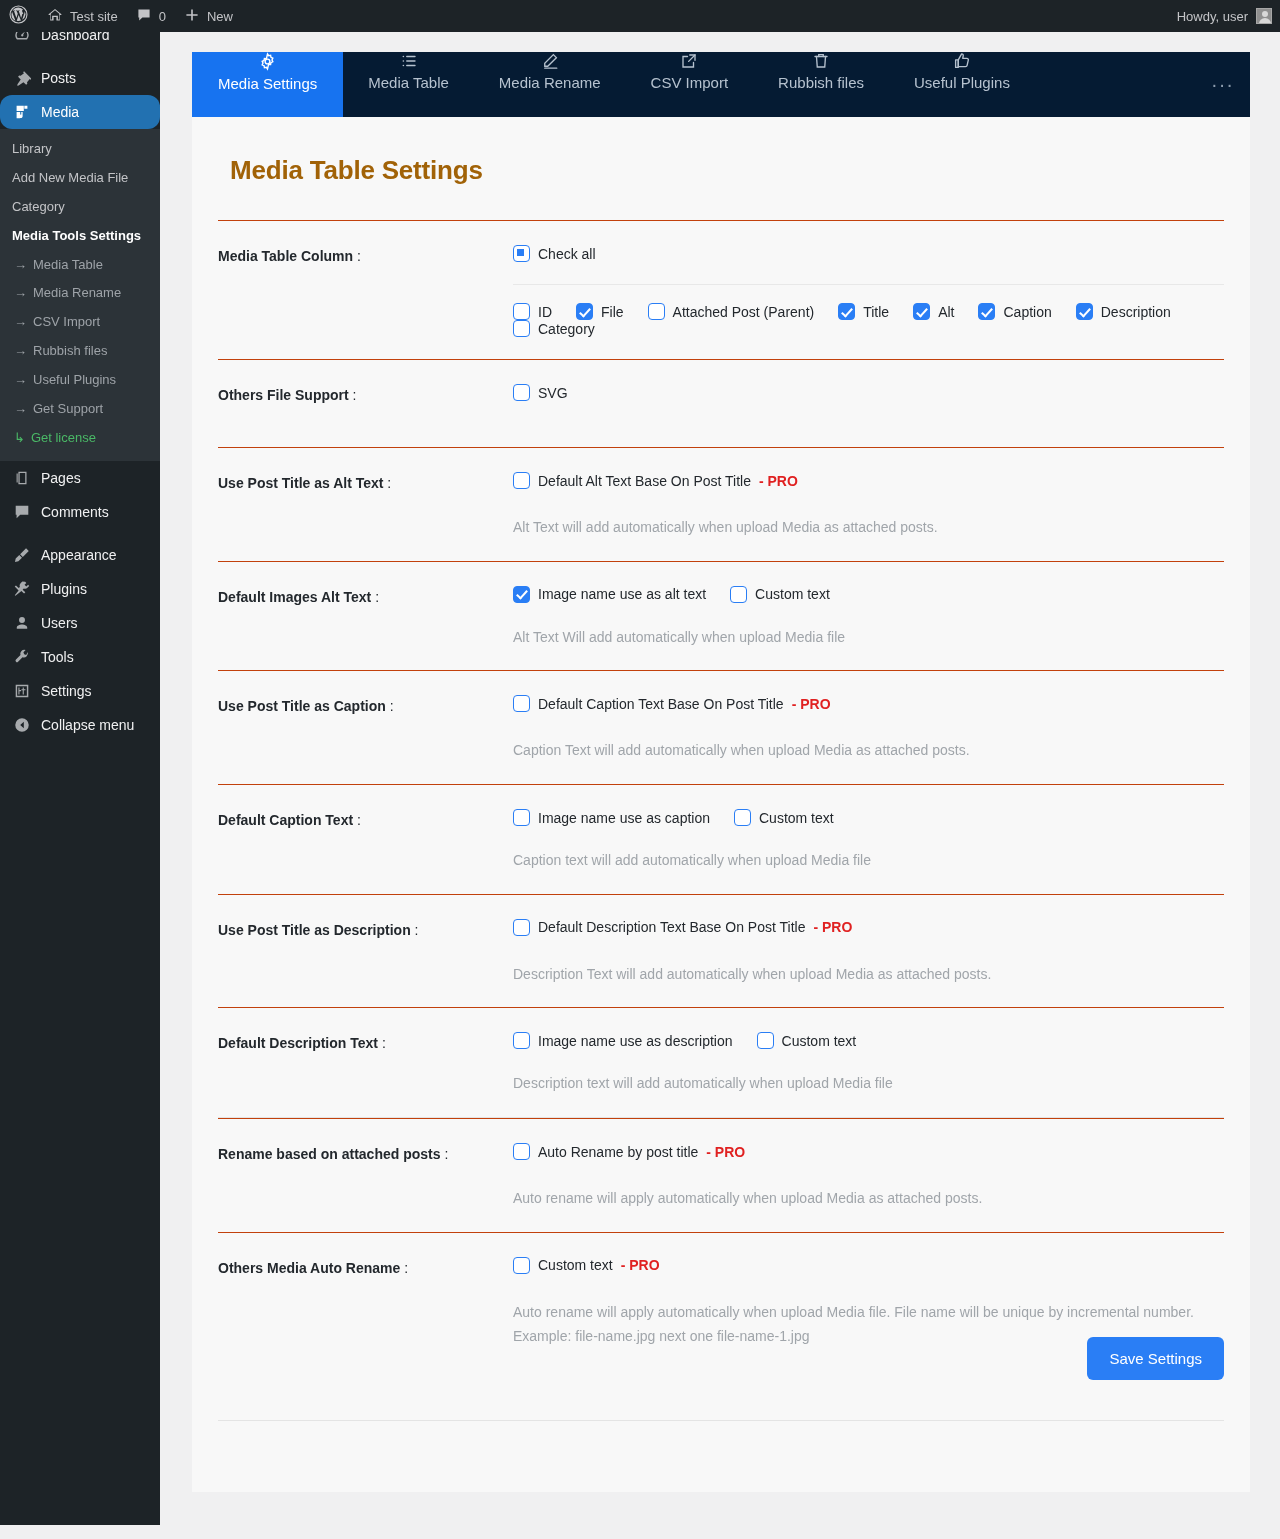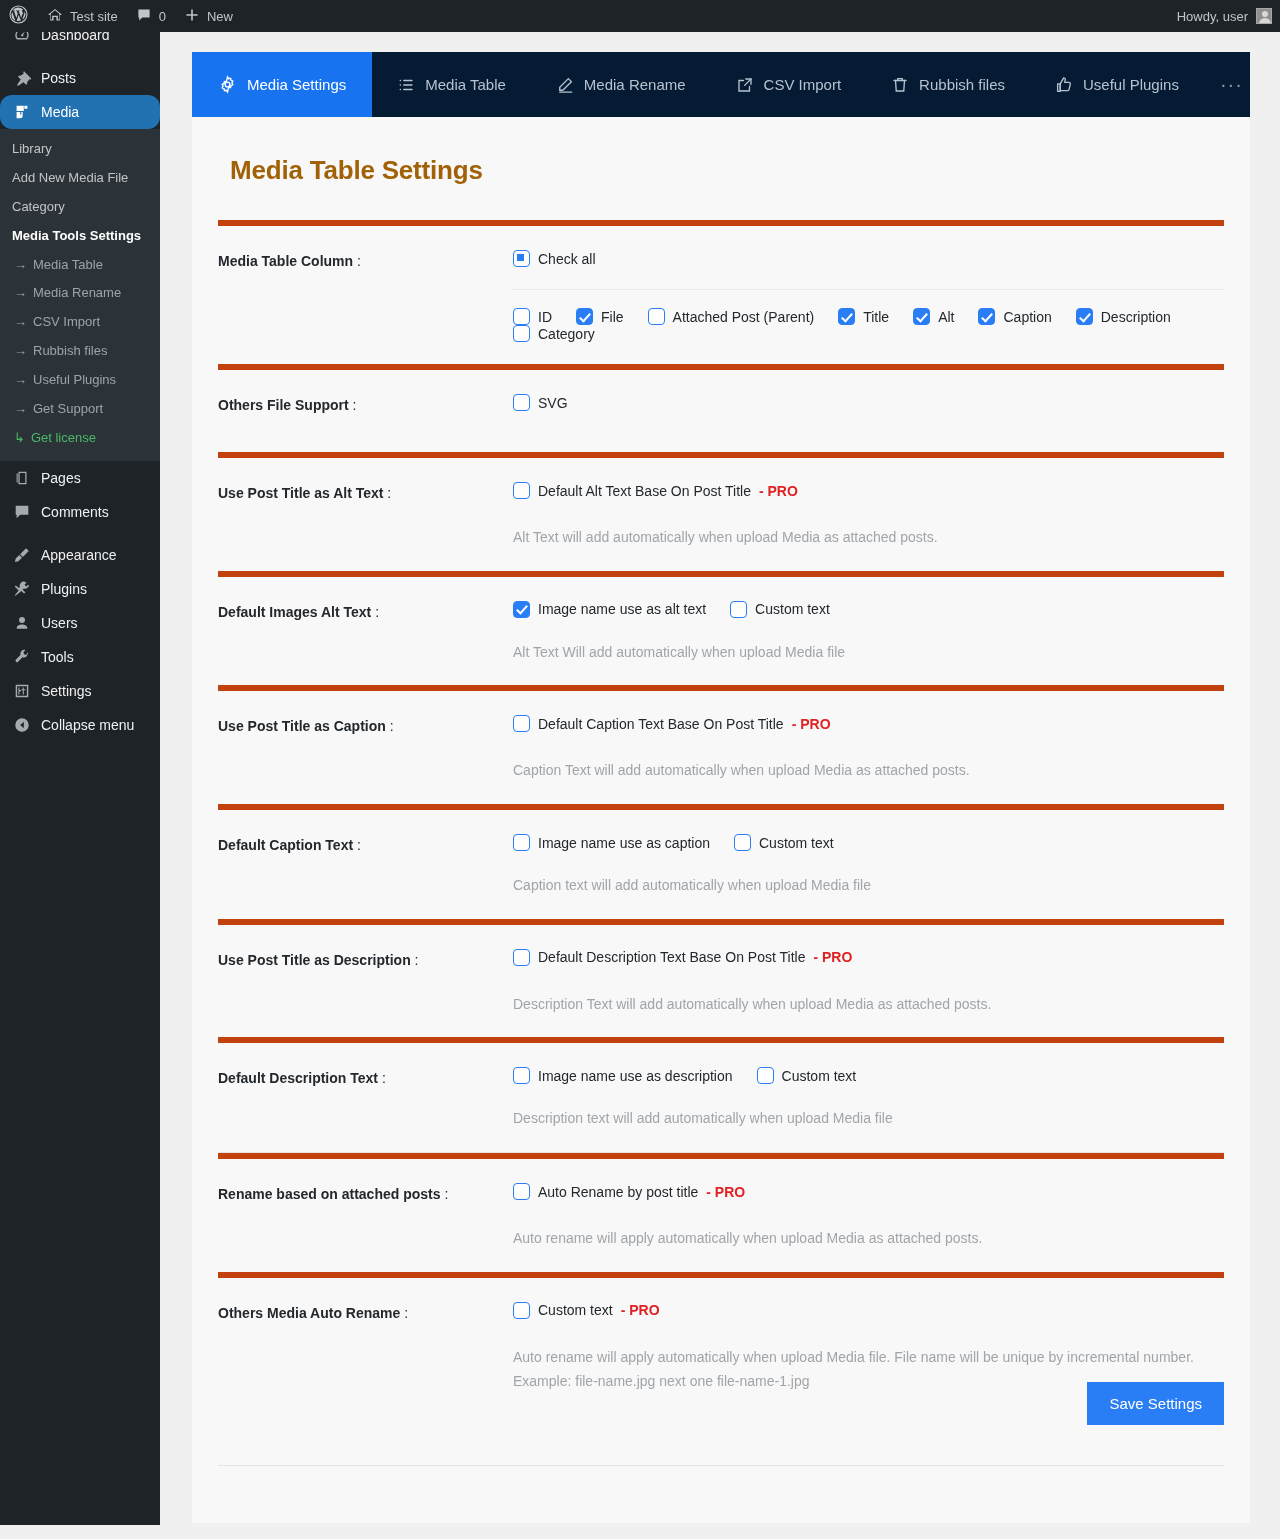--- a/index.html
+++ b/index.html
@@ -104,26 +104,27 @@
   }
 
   
   #tabbar {
     display: flex; align-items: stretch;
     background: #051b33;
     height: 65px;
     overflow: hidden;
   }
   .tab {
-    display: flex; align-items: center; gap: 10px;
+    display: flex; align-items: center; gap: 4px;
     padding: 0 25px;
     color: #b6c2cf;
     font-size: 15px;
     cursor: pointer;
     white-space: nowrap;
+    flex-direction: column;
   }
   .tab.active {
     background: #1773f0; color: #fff;
     padding: 0 26px;
   }
   .tab-icon { display: flex; align-items: center; }
   .tab-more {
     display: flex; align-items: center; justify-content: center;
     padding: 0 16px; margin-left: auto;
     color: #8c9cad; font-size: 20px; letter-spacing: 1px;
@@ -134,21 +135,21 @@
   .panel { padding: 0 26px 0 26px; }
   .section-title {
     font-size: 26px; font-weight: bold; color: #a16207;
     margin: 12px; padding: 26px 0 22px 0;
     letter-spacing: -0.2px;
   }
   .section-title.second { padding-top: 30px; }
 
   .row {
     display: flex; align-items: flex-start;
-    border-top: 6px solid #c2410c;
+    border-top: 1px solid #c2410c;
     padding: 24px 0 22px 0;
     min-height: 88px;
   }
   .row-label {
     width: 295px; flex: 0 0 295px;
     font-size: 14px; font-weight: bold; color: #23282d;
     padding-top: 3px;
   }
   .row-label .colon { font-weight: normal; }
   .row-field { flex: 1 1 auto; padding-left: 0; }
@@ -190,21 +191,21 @@
     margin-top: 24px; line-height: 1.55;
   }
   .checkall-wrap { padding-bottom: 18px; border-bottom: 1px solid #e8e8e8; margin-bottom: 18px; }
 
   .save-wrap {
     display: flex; justify-content: flex-end;
     padding: 4px 0 0 0; margin-top: -14px;
   }
   .save-btn {
     background: #2a7ef5; color: #fff;
-    border: none; border-radius: 0;
+    border: none; border-radius: 6px;
     font-size: 15px; font-family: inherit;
     padding: 13px 22px; cursor: pointer;
   }
   .bottom-rule { border-top: 1px solid #e4e4e4; margin-top: 18px; height: 58px; }
 </style>
 </head>
 <body>
 
 <div id="adminbar">
   <div class="ab-group">

